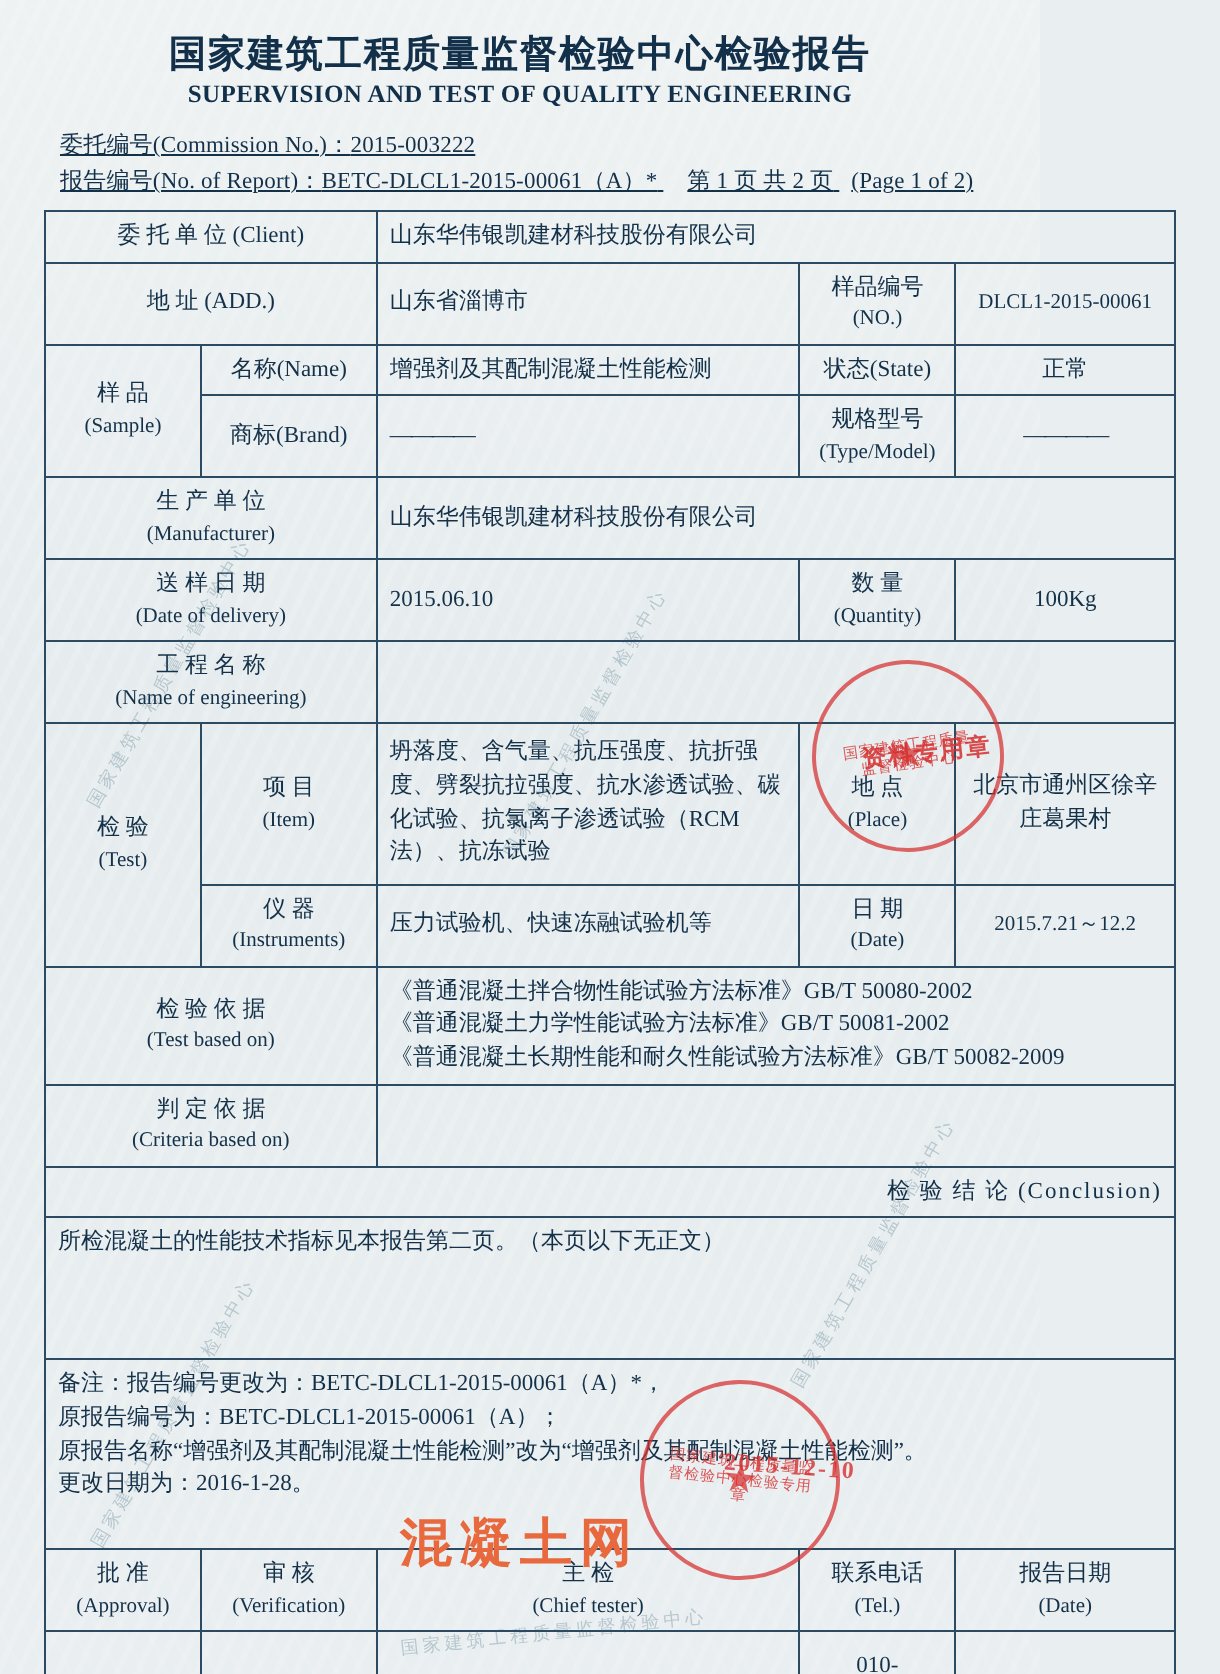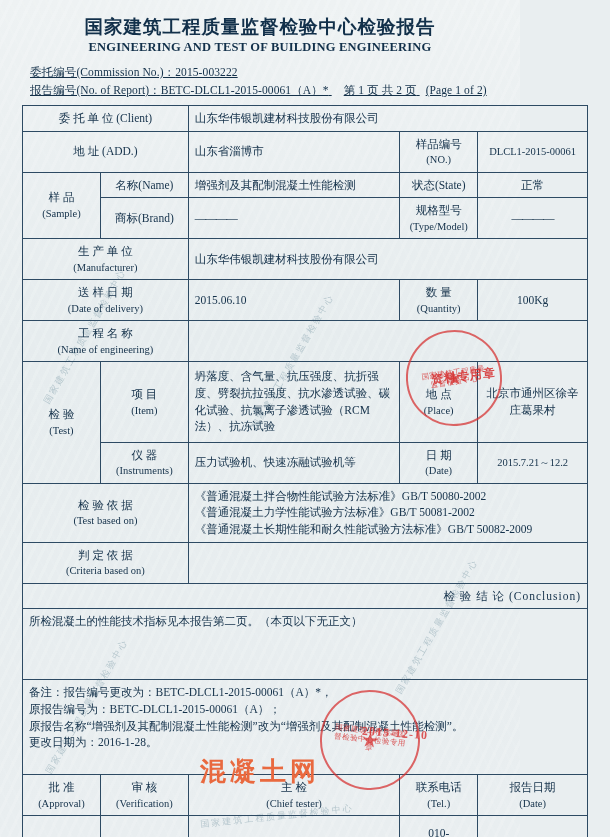--- a/index.html
+++ b/index.html
@@ -186,21 +186,21 @@
   #gwm-4 { left: 200px; bottom: 14px; transform: rotate(-6deg); }
   #gwm-5 { right: 150px; top: 355px; transform: rotate(-60deg); }
 </style>
 </head>
 <body>
 
 <div class="page">
 
   <div class="header">
     <div class="title-cn">国家建筑工程质量监督检验中心检验报告</div>
-    <div class="title-en2">ENGINEERING AND TEST OF BUILDING ENGINEERING</div>
+    <div class="title-en2">SUPERVISION AND TEST OF QUALITY ENGINEERING</div>
   </div>
 
   <div class="meta">
     <div class="meta-row">
       <span>委托编号(Commission No.)：</span><span>2015-003222</span>
     </div>
     <div class="meta-row">
       <span>报告编号(No. of Report)：</span><span>BETC-DLCL1-2015-00061（A）*</span>
       <span style="margin-left:12px">第 1 页 共 2 页</span>
       <span style="margin-left:6px">(Page 1 of 2)</span>

